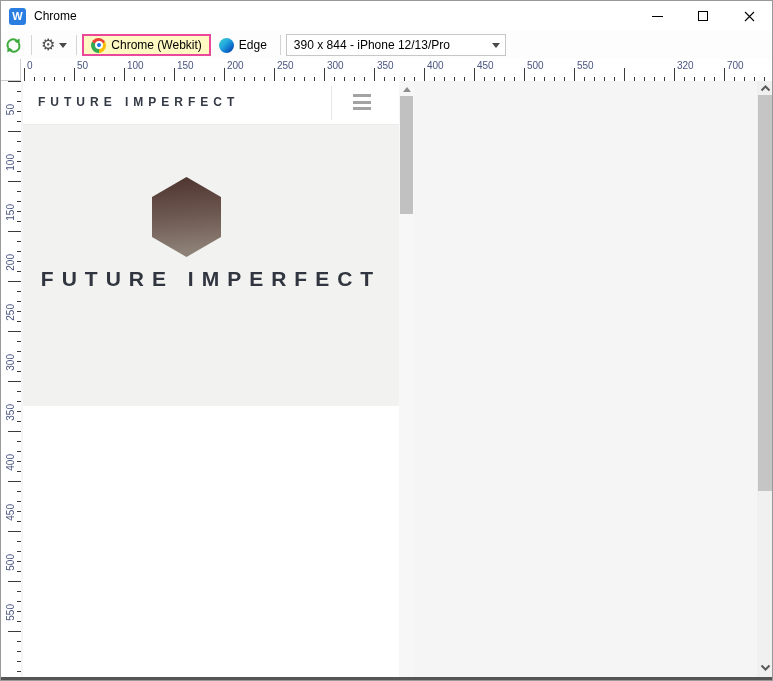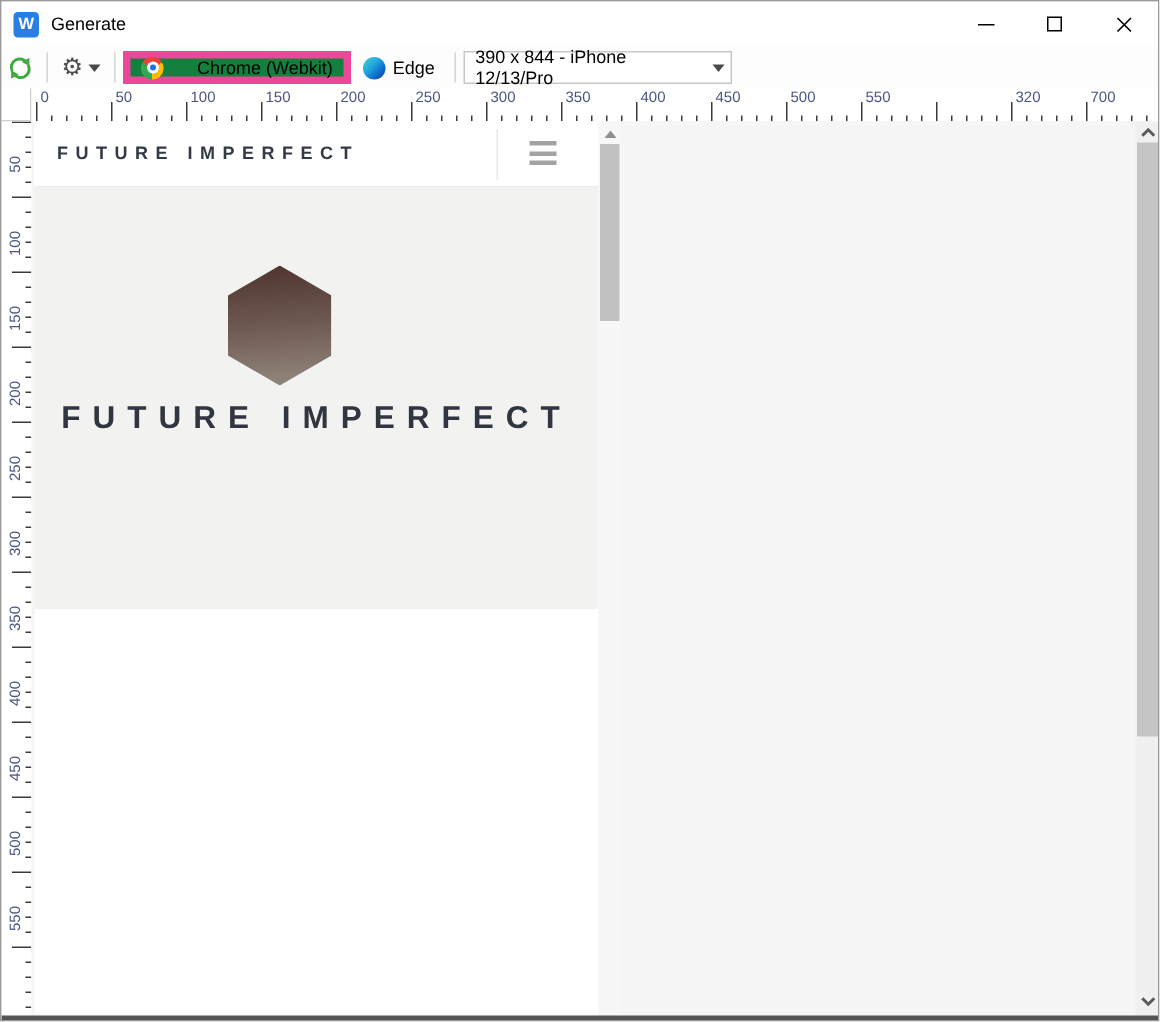--- a/index.html
+++ b/index.html
@@ -13,28 +13,28 @@
   .title-text { margin-left:8px; font-size:12px; color:#000; }
   .win-controls { position:absolute; right:0; top:0; height:30px; display:flex; }
   .win-btn { width:46px; height:30px; display:flex; align-items:center; justify-content:center; }
   .min-glyph { width:11px; height:1px; background:#000; }
   .max-glyph { width:10px; height:10px; border:1px solid #000; }
 
   
   .toolbar { position:absolute; left:0; top:30px; width:100%; height:28px; background:#fdfdfd; display:flex; align-items:center; }
   .combo { height:22px; background:#fff; border:1px solid #abadb3; display:flex; align-items:center; font-size:12px; color:#000; }
   .combo-generate { width:270px; margin-left:2px; padding-left:6px; }
-  .combo-device { width:179px; padding-left:7px; }
+  .combo-device { width:220px; padding-left:7px; }
   .combo-arrow { margin-left:auto; width:17px; height:100%; display:flex; align-items:center; justify-content:center; }
   .tri-down { width:0; height:0; border-left:4px solid transparent; border-right:4px solid transparent; border-top:5px solid #4a4a4a; }
   .tool-sep { width:1px; height:20px; background:#d4d4d4; margin:0 5px; }
   .icon-btn { height:24px; display:flex; align-items:center; justify-content:center; padding:0 4px; background:transparent; border:none; }
   .gear-glyph { font-family:"DejaVu Sans", sans-serif; font-size:16px; color:#4f4f4f; line-height:1; }
   .browser-btn { height:22px; display:flex; align-items:center; font-size:12px; color:#000; padding:0 7px; background:transparent; border:1px solid transparent; }
-  .browser-btn.selected { background:#15803d; border:5px solid #ec4899;gap:17px; }
+  .browser-btn.selected { background:#fef9c3; border:2px solid #ec4899; }
   .chrome-icon { position:relative; width:15px; height:15px; border-radius:50%; margin-right:5px;
     background:conic-gradient(from -60deg, #ea4335 0deg 120deg, #fbbc05 120deg 240deg, #34a853 240deg 360deg); }
   .chrome-icon .hub { position:absolute; left:3.5px; top:3.5px; width:8px; height:8px; border-radius:50%; background:#fff; }
   .chrome-icon .hub-core { position:absolute; left:5.5px; top:5.5px; width:4px; height:4px; border-radius:50%; background:#1a73e8; }
   .edge-icon { width:15px; height:15px; border-radius:50%; margin-right:5px; background:linear-gradient(135deg,#3fd3c5 0%,#22a7e0 40%,#0b62c4 75%,#123f8c 100%); }
 
   
   .ruler-corner { position:absolute; left:0; top:58px; width:20px; height:22px; background:#fff; border-bottom:1px solid #cfcfcf; border-right:1px solid #cfcfcf; }
   .hruler { position:absolute; left:20px; top:58px; width:753px; height:22px; background:#fff; overflow:hidden; }
   .hruler .tick { position:absolute; bottom:0; width:1px; background:#3a3a3a; }
@@ -82,21 +82,21 @@
 
   .bottom-edge { position:absolute; left:0; top:676px; width:100%; height:5px; background:#555; }
 </style>
 </head>
 <body>
 
 <div class="window">
 
   <div class="titlebar">
     <div class="app-icon">W</div>
-    <div class="title-text">Generate</div>
+    <div class="title-text">Chrome</div>
     <div class="win-controls">
       <div class="win-btn">
           <div class="min-glyph"></div>
         </div>
       <div class="win-btn">
           <div class="max-glyph"></div>
         </div>
       <div class="win-btn">
         <svg width="11" height="11" viewBox="0 0 11 11">
             <path d="M1 1 L10 10 M10 1 L1 10" stroke="#000" stroke-width="1.1"></path>

